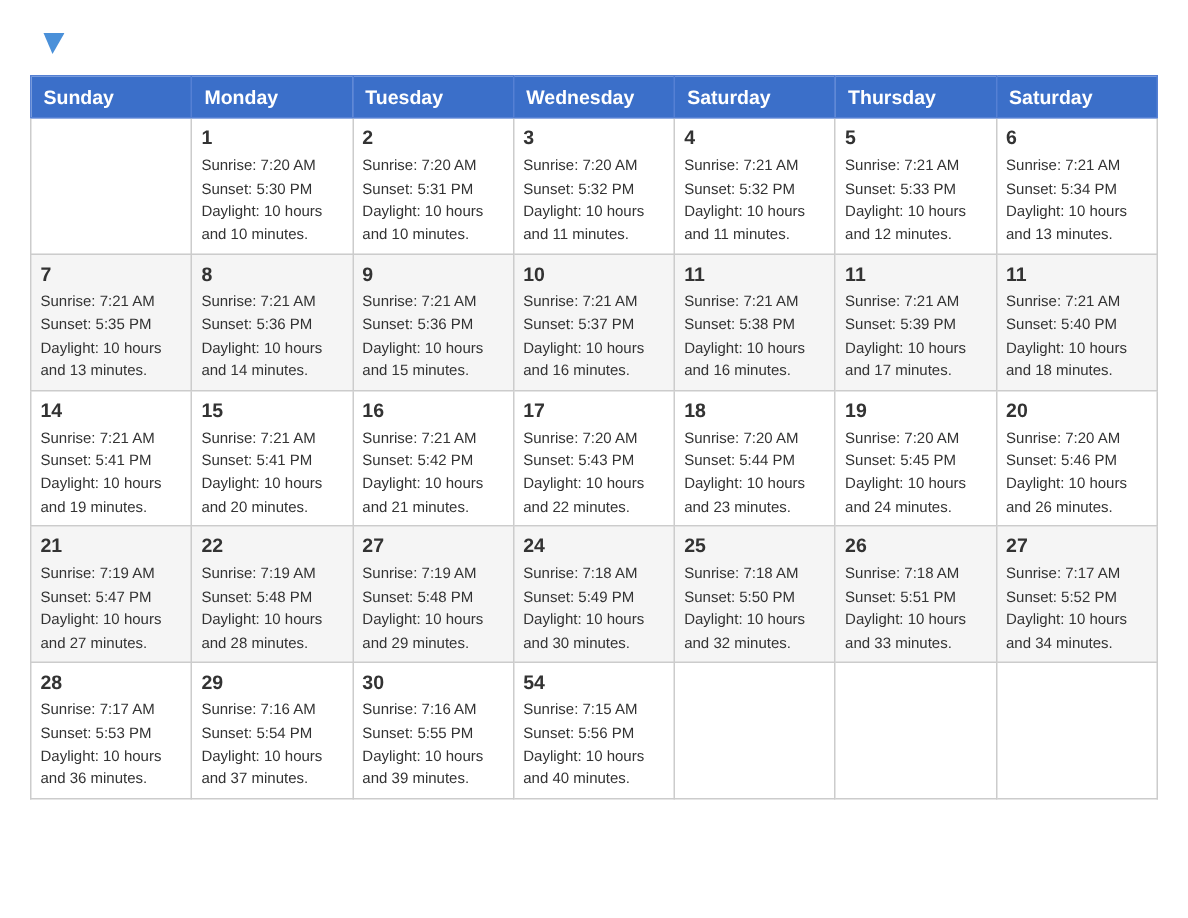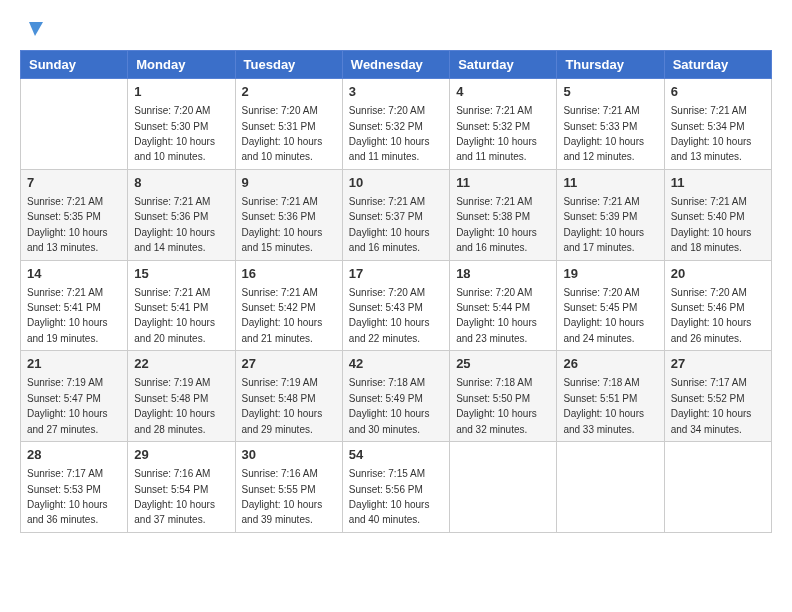--- a/index.html
+++ b/index.html
@@ -213,21 +213,21 @@
 Daylight: 10 hours
 and 27 minutes.</span></td>
         <td><span class="day-number">22</span><span class="day-info" style="white-space: pre-line;">Sunrise: 7:19 AM
 Sunset: 5:48 PM
 Daylight: 10 hours
 and 28 minutes.</span></td>
         <td><span class="day-number">27</span><span class="day-info" style="white-space: pre-line;">Sunrise: 7:19 AM
 Sunset: 5:48 PM
 Daylight: 10 hours
 and 29 minutes.</span></td>
-        <td><span class="day-number">42</span><span class="day-info" style="white-space: pre-line;">Sunrise: 7:18 AM
+        <td><span class="day-number">24</span><span class="day-info" style="white-space: pre-line;">Sunrise: 7:18 AM
 Sunset: 5:49 PM
 Daylight: 10 hours
 and 30 minutes.</span></td>
         <td><span class="day-number">25</span><span class="day-info" style="white-space: pre-line;">Sunrise: 7:18 AM
 Sunset: 5:50 PM
 Daylight: 10 hours
 and 32 minutes.</span></td>
         <td><span class="day-number">26</span><span class="day-info" style="white-space: pre-line;">Sunrise: 7:18 AM
 Sunset: 5:51 PM
 Daylight: 10 hours

